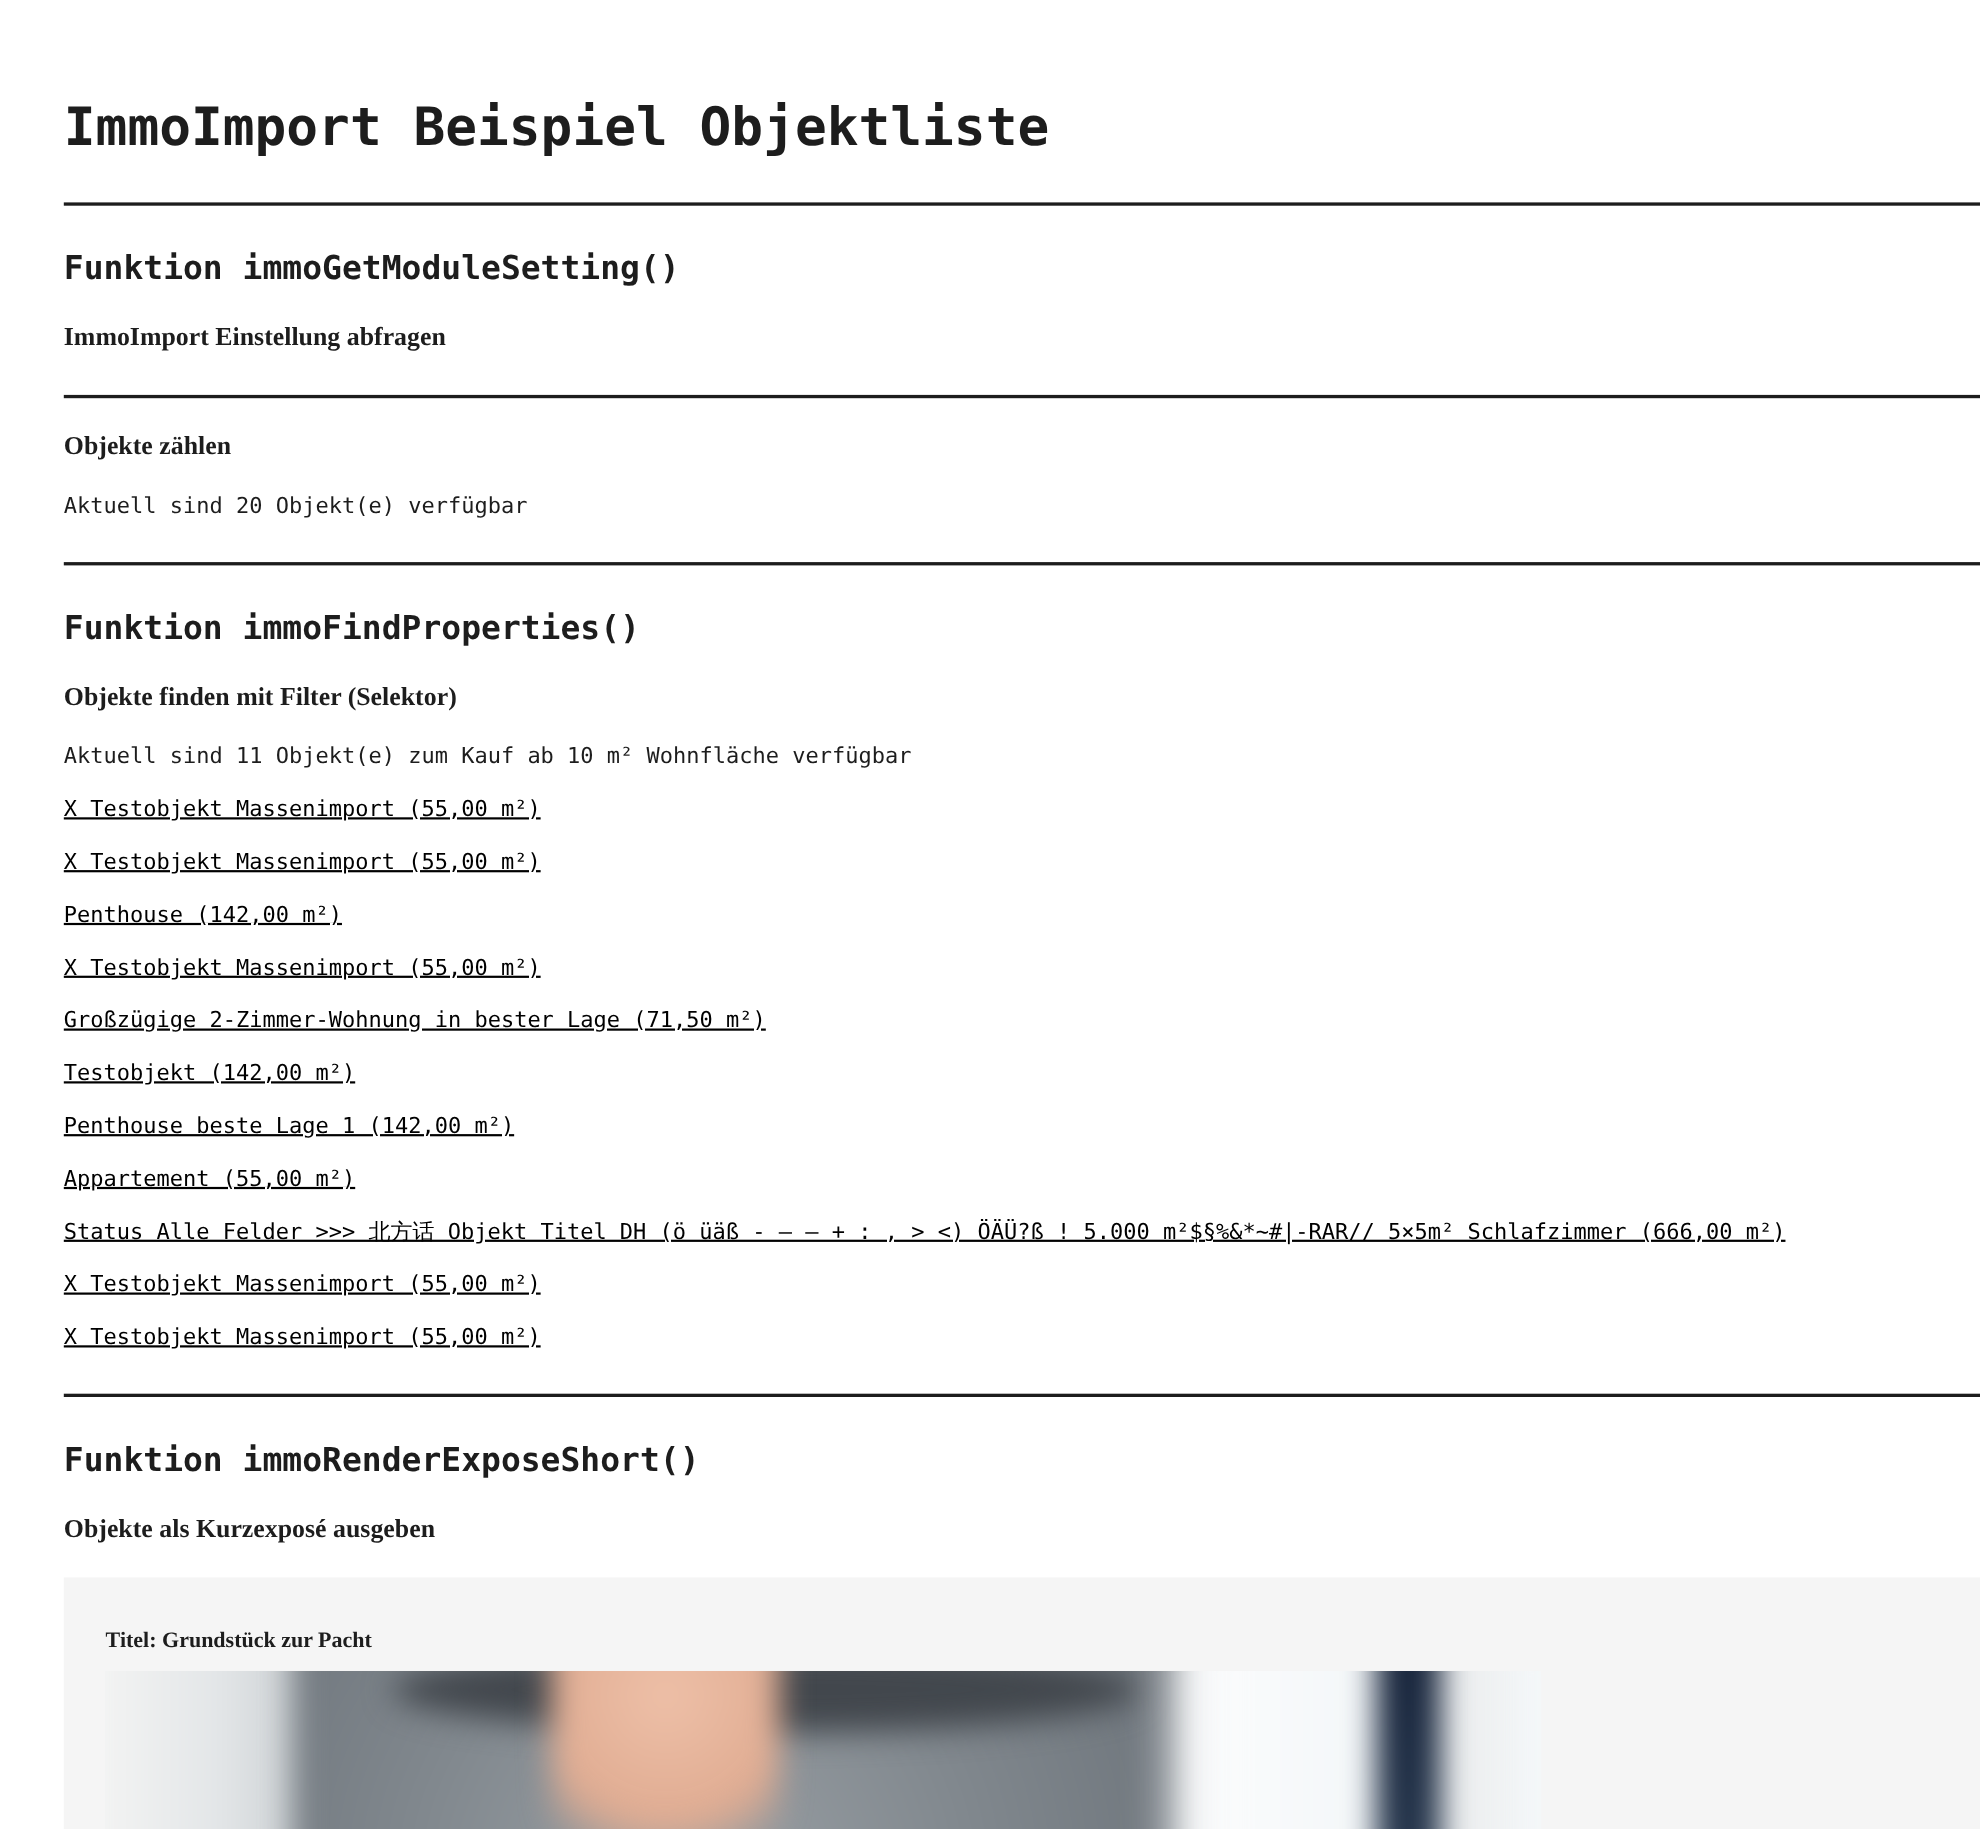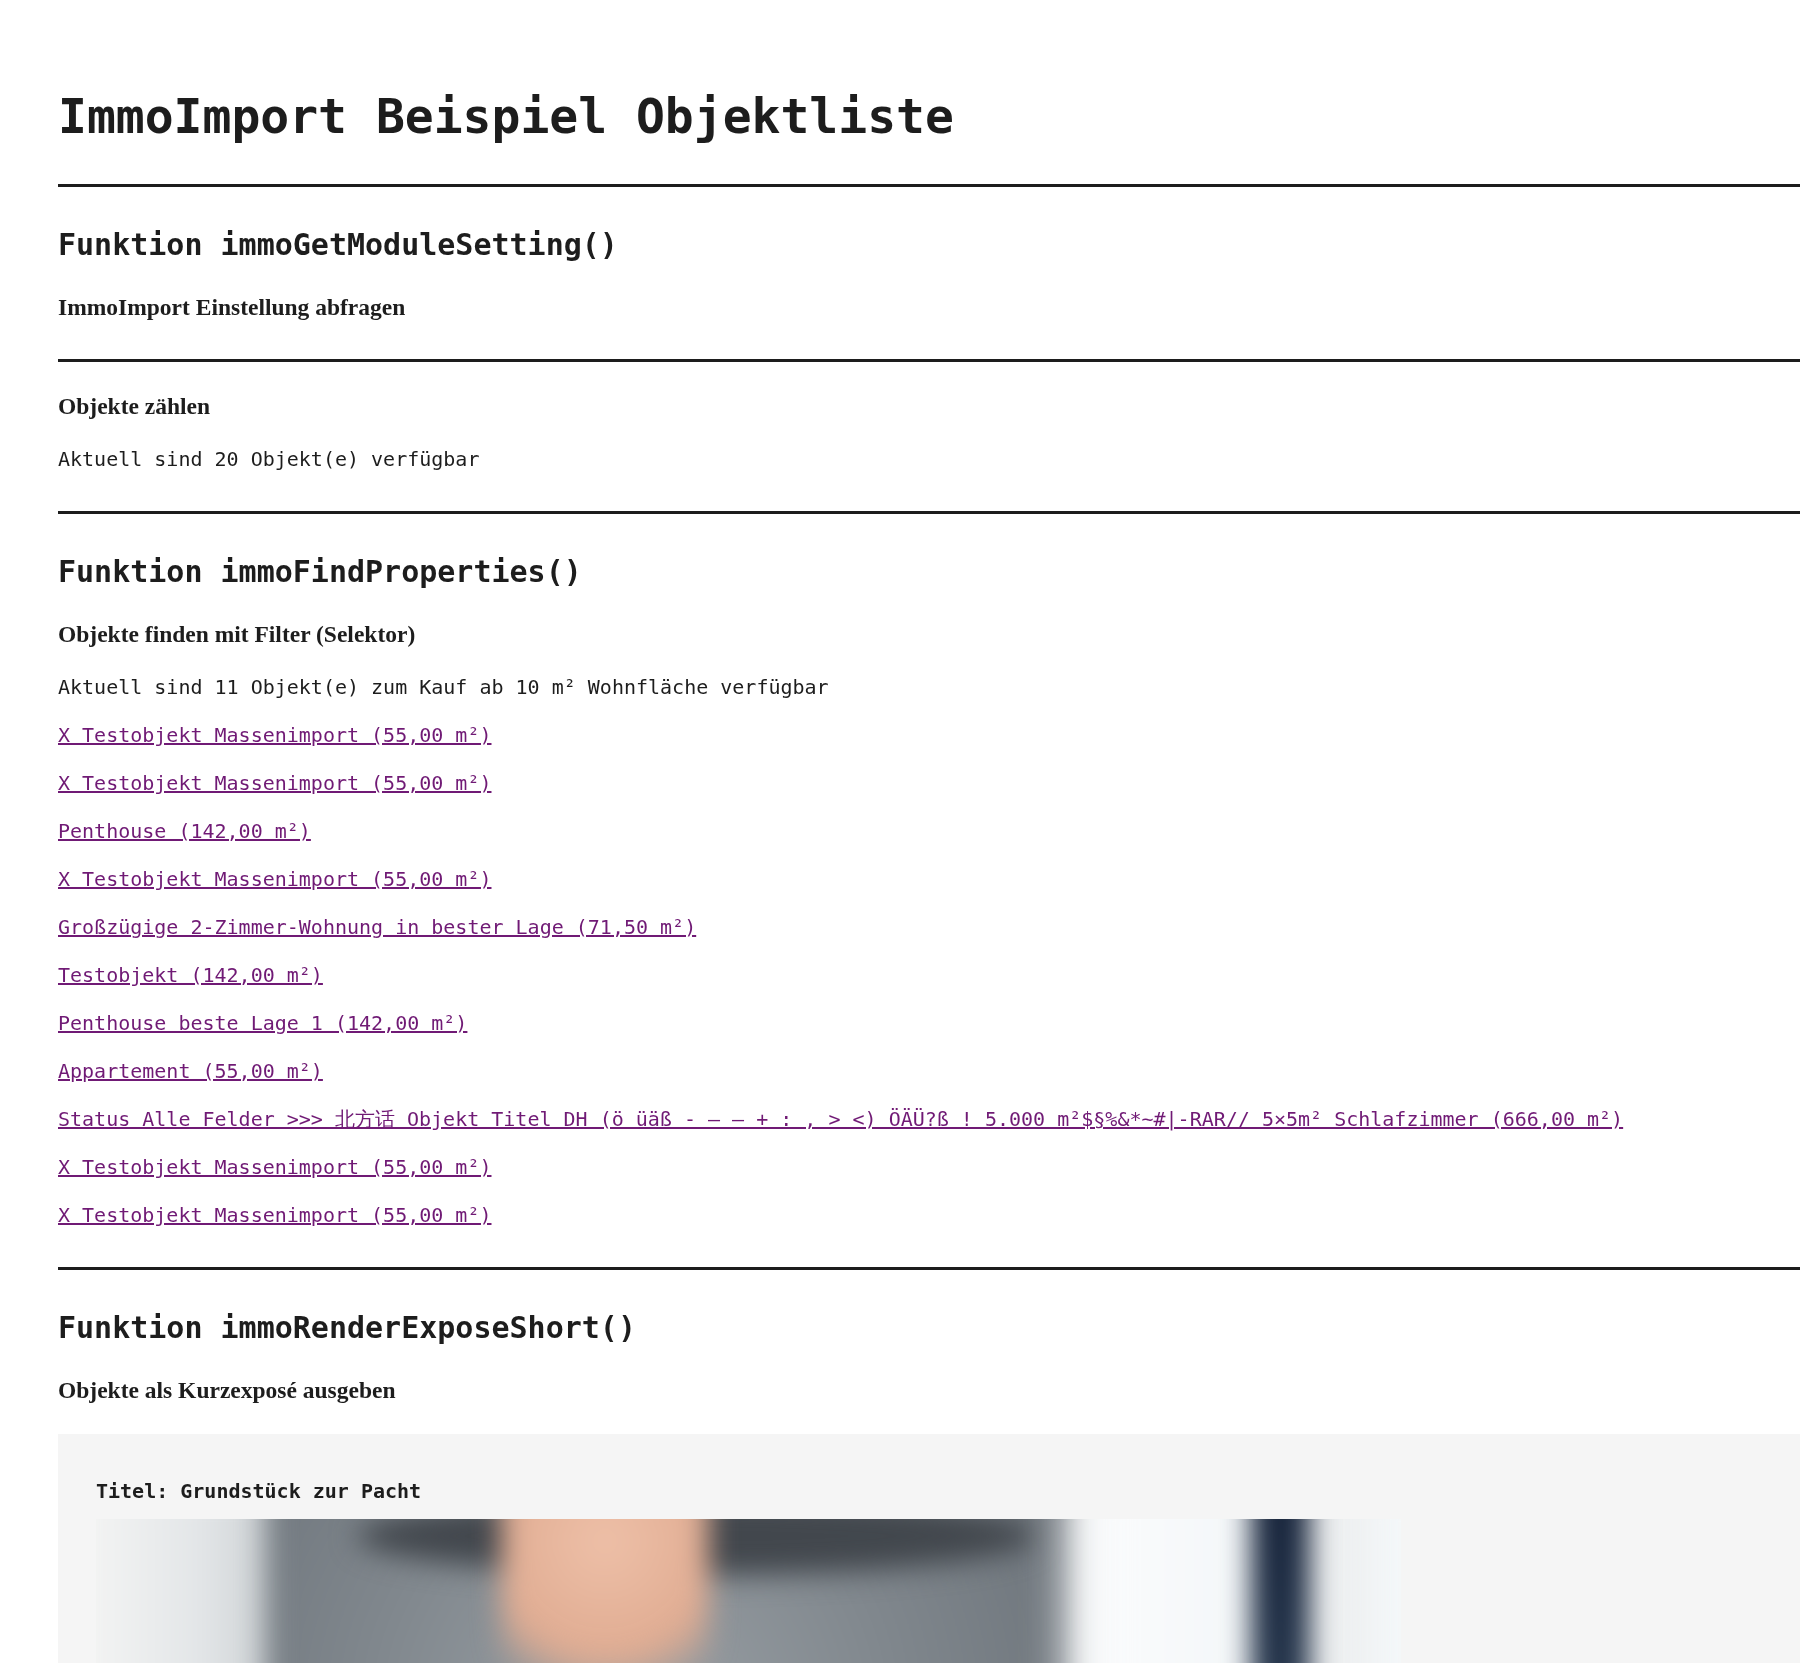--- a/index.html
+++ b/index.html
@@ -17,28 +17,28 @@
   }
   h1 { font-size: 48px; line-height: 1.2; font-weight: 700; margin: 88px 0 36px; }
   h2 { font-size: 30px; line-height: 1.2; font-weight: 700; margin: 40px 0 26px; }
   h3 { font-size: 23.5px; line-height: 1.2; font-weight: 700; margin: 30px 0 26px; font-family: Liberation Serif, serif; }
   p  { margin: 21px 0; }
   hr {
     border: none;
     border-top: 3px solid #1d1d1d;
     margin: 38px 0 0 0;
   }
-  a.prop-link { color: #701a75; text-decoration: underline; margin-top: 48px; }
+  a.prop-link { color: #000000; text-decoration: underline; margin-top: 48px; }
   .expose-card {
     background: #f5f5f5;
     margin-top: 30px;
     width: 1742px;
     padding: 44px 0 80px 38px;
   }
-  .expose-title { font-weight: 700; margin: 0 0 14px 0; }
+  .expose-title { font-weight: 700; margin: 0 0 14px 0; font-family: Liberation Serif, serif; }
   .photo {
     position: relative;
     width: 1305px;
     height: 560px;
     overflow: hidden;
     background: #eef0f1;
   }
   .photo > div { position: absolute; filter: blur(14px); }
   .ph-left-light   { left: -2%; top: -5%; width: 18%; height: 110%;
                      background: linear-gradient(90deg, #f6f6f5 0%, #e3e6e8 55%, #c2c7ca 100%); }

